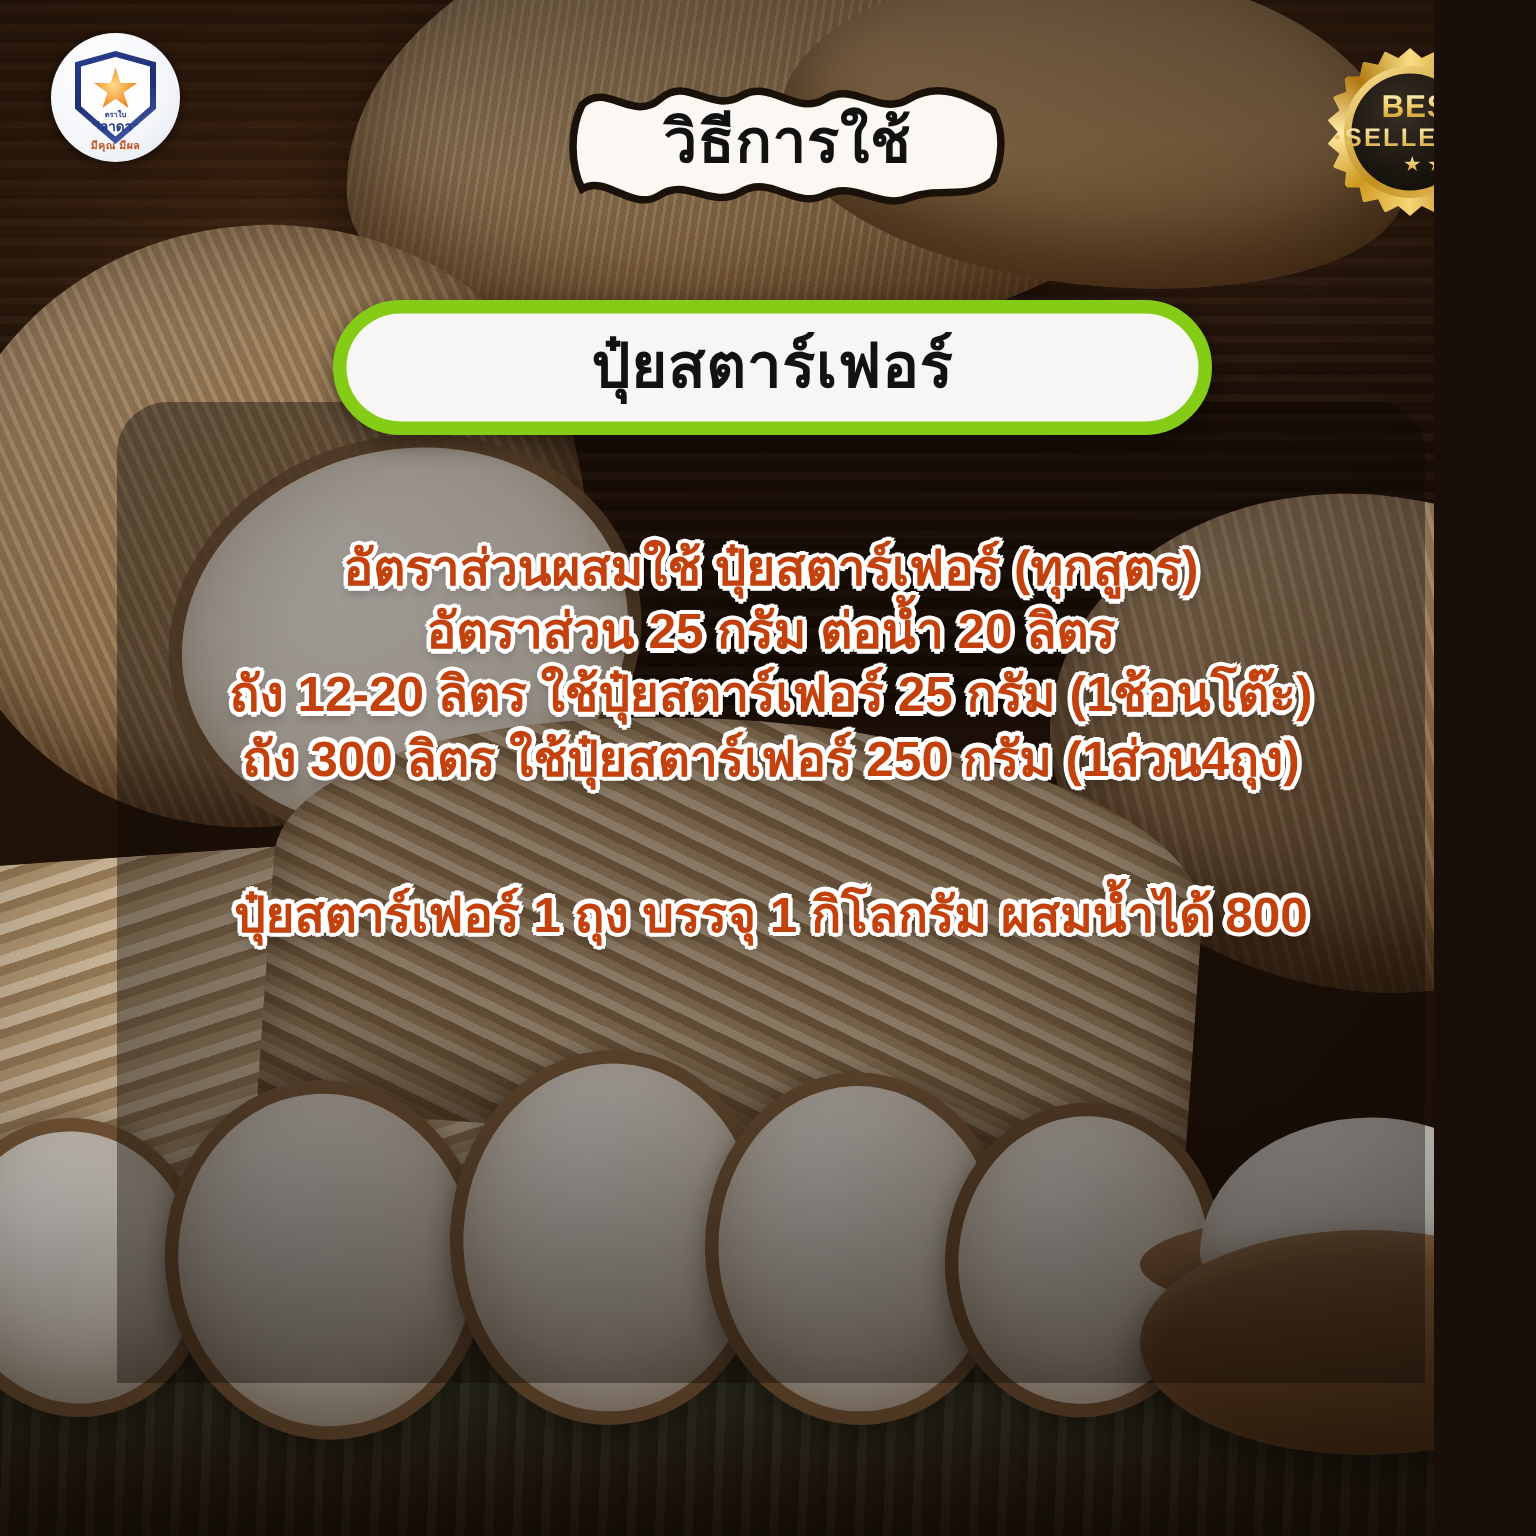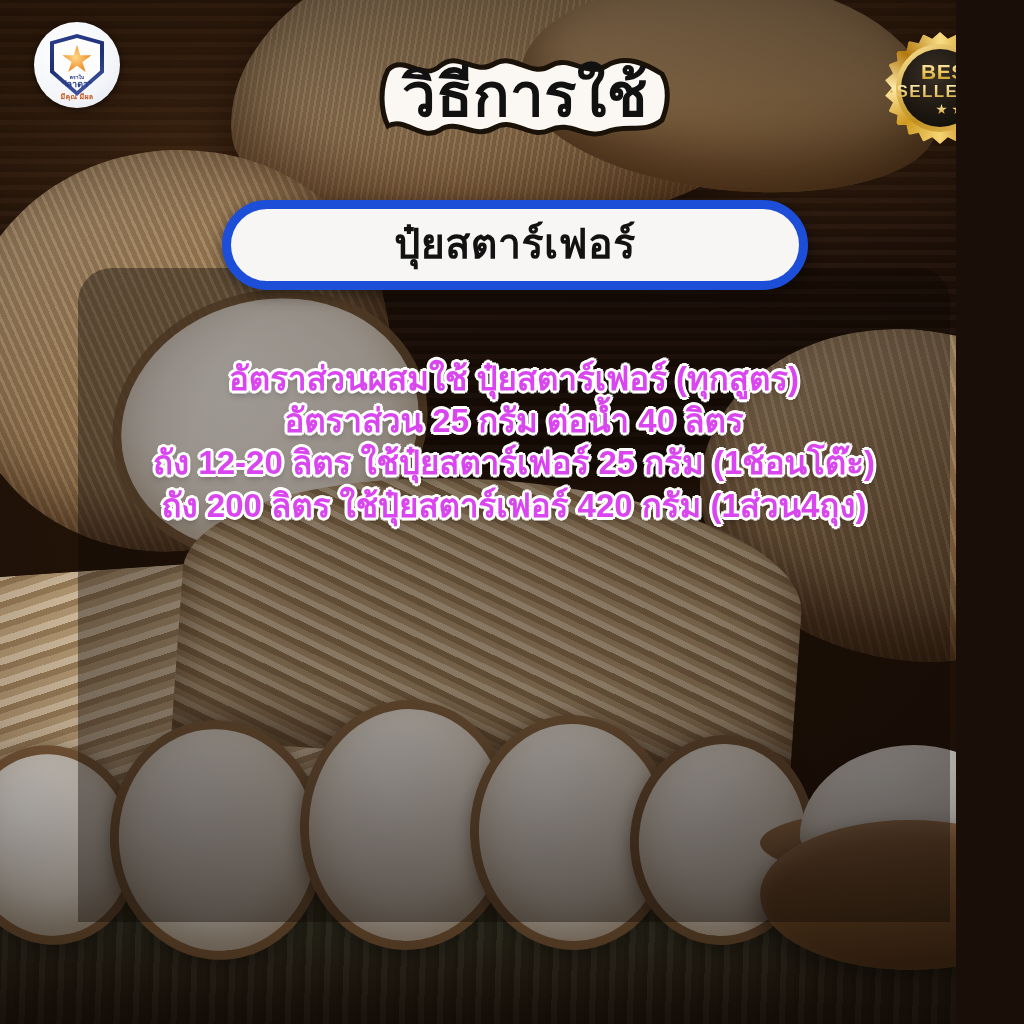--- a/index.html
+++ b/index.html
@@ -257,46 +257,46 @@
   
   .title-banner{
     position:absolute; left:378px; top:48px; width:294px; height:96px;
   }
   .tb-wave{
     position:absolute; inset:0;
   }
   .tb-wave svg{ width:100%; height:100%; display:block; }
   .tb-text{
     position:absolute; inset:0; display:flex; align-items:center; justify-content:center;
-    font-size:60px; font-weight:bold; color:#111111; letter-spacing:.5px;
+    font-size:40px; font-weight:bold; color:#111111; letter-spacing:.5px;
     padding-bottom:4px;
   }
 
   
   .product-pill{
     position:absolute; left:222px; top:200px; width:586px; height:90px;
     border-radius:46px;
     background:#f7f6f4;
-    border:9px solid #1d4ed8;
+    border:9px solid #84cc16;
     box-shadow:0 5px 16px rgba(0,0,0,.45);
     display:flex; align-items:center; justify-content:center;
   }
   .product-pill span{
     font-size:41px; font-weight:bold; color:#121212; letter-spacing:.5px;
     margin-top:-3px;
   }
 
   
   .body-text{
     position:absolute; left:78px; top:300px; width:872px;
     text-align:center;
   }
   .para{ margin:0 0 0 0; }
   .line{
-    font-size:33px; font-weight:bold; color:#d946ef; line-height:1.28;
+    font-size:33px; font-weight:bold; color:#c2410c; line-height:1.28;
     text-shadow:
       -2.2px -2.2px 0 #ffffff,  2.2px -2.2px 0 #ffffff,
       -2.2px  2.2px 0 #ffffff,  2.2px  2.2px 0 #ffffff,
       -3px 0 0 #ffffff, 3px 0 0 #ffffff, 0 -3px 0 #ffffff, 0 3px 0 #ffffff,
        0 4px 7px rgba(0,0,0,.35);
     white-space:nowrap;
   }
   .line.dark{ color:#8e1118; }
   .gap-a{ height:58px; }
   .gap-b{ height:62px; }
@@ -381,24 +381,25 @@
   <div class="product-pill">
     <span>ปุ๋ยสตาร์เฟอร์</span>
   </div>
 
   <div class="body-text">
 
     <div class="gap-a"></div>
 
     <div class="para">
       <div class="line">อัตราส่วนผสมใช้ ปุ๋ยสตาร์เฟอร์ (ทุกสูตร)</div>
-      <div class="line">อัตราส่วน 25 กรัม ต่อน้ำ 40 ลิตร</div>
+      <div class="line">อัตราส่วน 25 กรัม ต่อน้ำ 20 ลิตร</div>
       <div class="line">ถัง 12-20 ลิตร ใช้ปุ๋ยสตาร์เฟอร์ 25 กรัม (1ช้อนโต๊ะ)</div>
-      <div class="line">ถัง 200 ลิตร ใช้ปุ๋ยสตาร์เฟอร์ 420 กรัม (1ส่วน4ถุง)</div>
+      <div class="line">ถัง 300 ลิตร ใช้ปุ๋ยสตาร์เฟอร์ 250 กรัม (1ส่วน4ถุง)</div>
     </div>
 
     <div class="gap-b"></div>
 
     <div class="para">
+      <div class="line">ปุ๋ยสตาร์เฟอร์ 1 ถุง บรรจุ 1 กิโลกรัม ผสมน้ำได้ 800</div>
     </div>
   </div>
 
 </div>
 
 </body></html>

